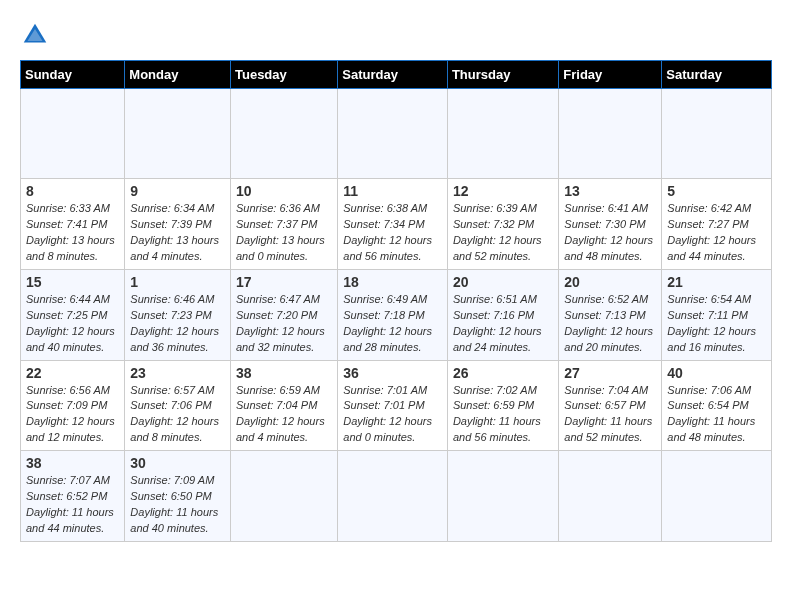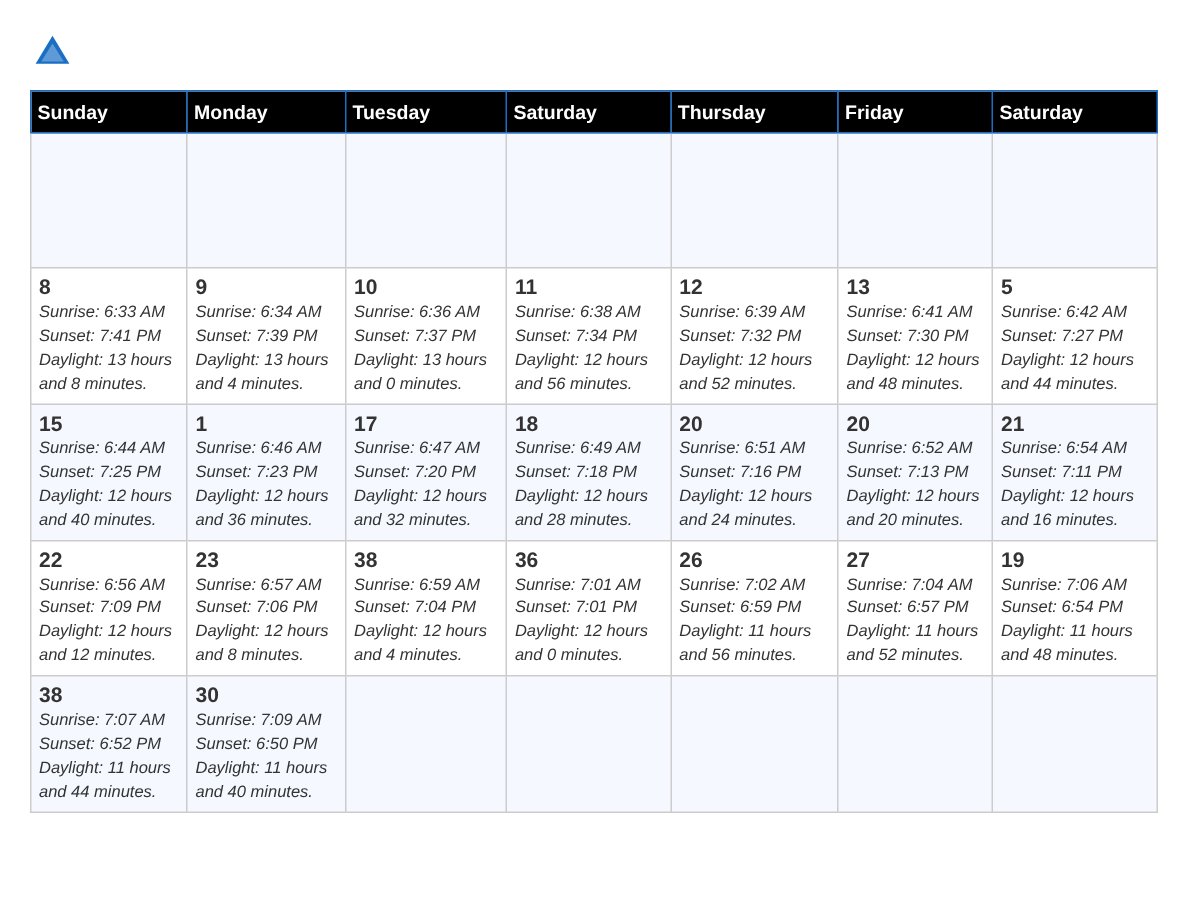--- a/index.html
+++ b/index.html
@@ -210,21 +210,21 @@
         </td>
         <td>
           <span class="day-num">26</span>
           <div class="day-info">Sunrise: 7:02 AM<br>Sunset: 6:59 PM<br>Daylight: 11 hours and 56 minutes.</div>
         </td>
         <td>
           <span class="day-num">27</span>
           <div class="day-info">Sunrise: 7:04 AM<br>Sunset: 6:57 PM<br>Daylight: 11 hours and 52 minutes.</div>
         </td>
         <td>
-          <span class="day-num">19</span>
+          <span class="day-num">40</span>
           <div class="day-info">Sunrise: 7:06 AM<br>Sunset: 6:54 PM<br>Daylight: 11 hours and 48 minutes.</div>
         </td>
       </tr>
       <tr>
         <td>
           <span class="day-num">38</span>
           <div class="day-info">Sunrise: 7:07 AM<br>Sunset: 6:52 PM<br>Daylight: 11 hours and 44 minutes.</div>
         </td>
         <td>
           <span class="day-num">30</span>

